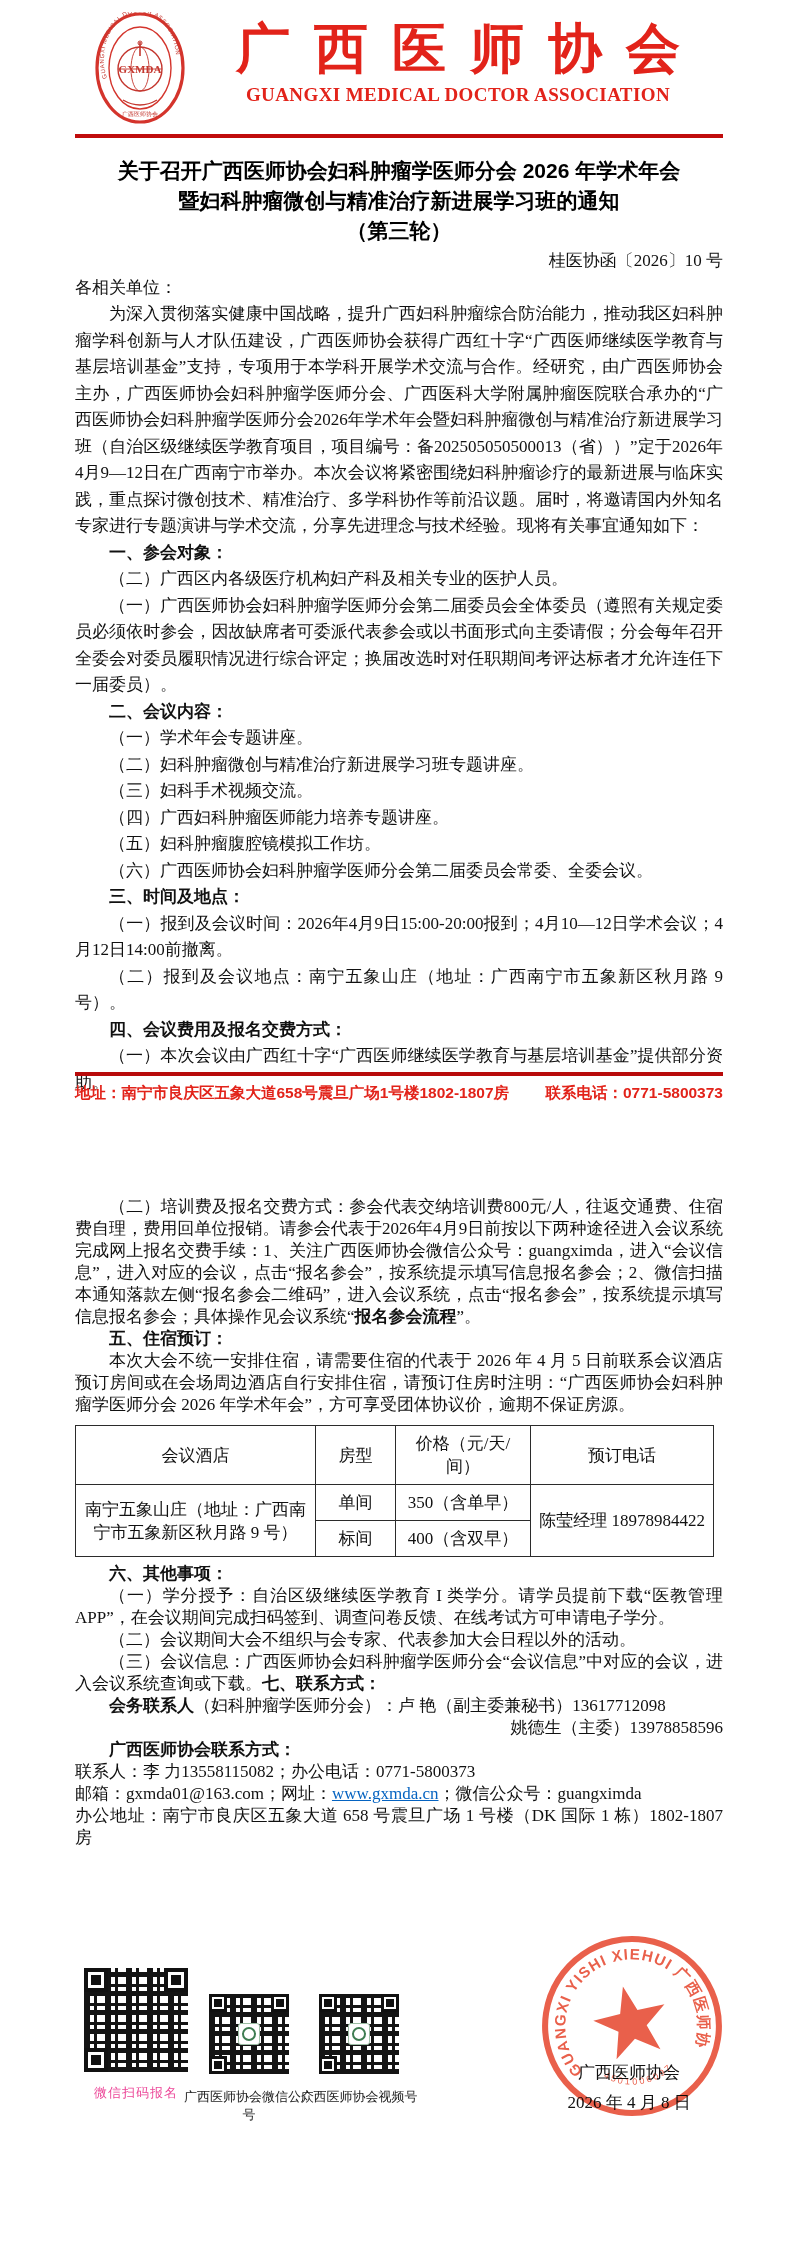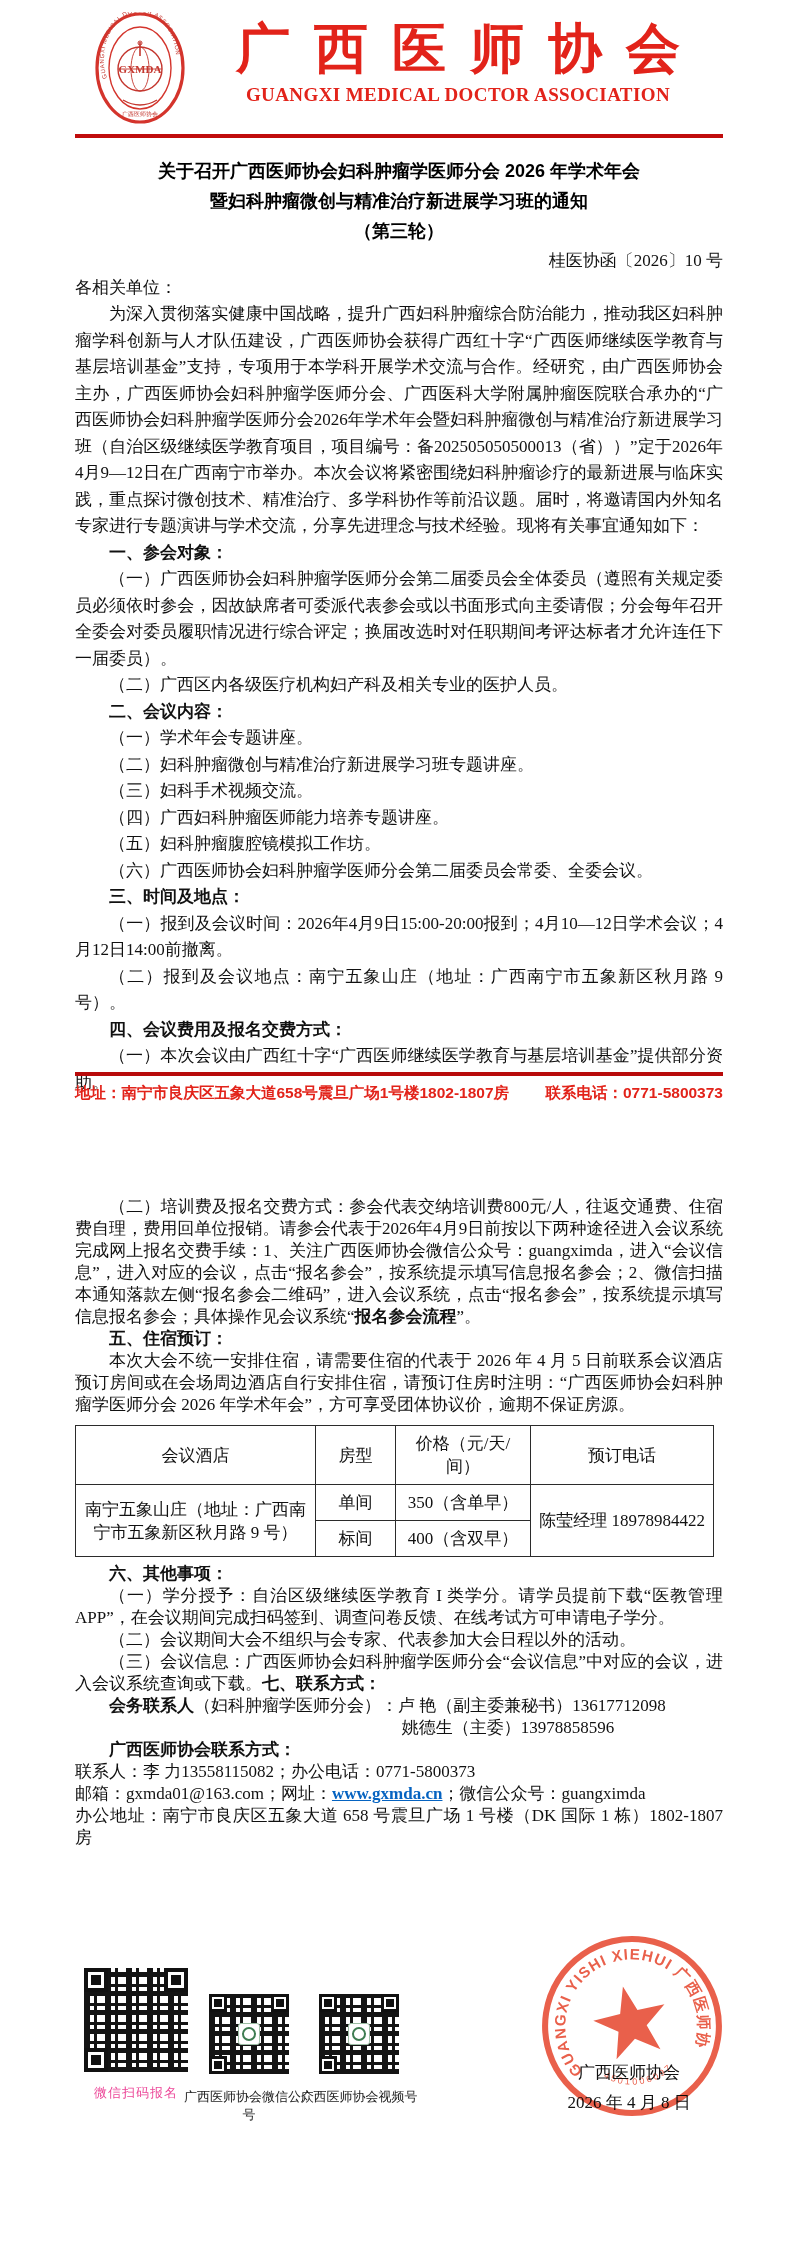--- a/index.html
+++ b/index.html
@@ -7,32 +7,32 @@
         font-family:"Liberation Serif","DejaVu Serif",serif;color:#111;}
   
   .content1{position:absolute;left:75px;width:648px;top:12px;}
   .gx-header{position:relative;height:116px;}
   .logo{position:absolute;left:20px;top:0;width:90px;height:112px;}
   .org-block{position:absolute;left:118px;top:6px;width:530px;text-align:center;}
   .org-cn{font-size:54px;font-weight:bold;color:#e2231a;letter-spacing:24px;line-height:62px;white-space:nowrap;text-indent:24px;}
   .org-en{font-size:19px;font-weight:bold;color:#e2231a;letter-spacing:0.4px;line-height:26px;margin-top:2px;}
   .headline{height:4px;background:#c00c0c;margin-top:6px;}
   .doc-title{margin-top:18px;font-family:"Liberation Sans","DejaVu Sans",sans-serif;
-             font-weight:bold;font-size:18px;line-height:30px;text-align:center;color:#000;}
+             font-weight:bold;font-size:21px;line-height:30px;text-align:center;color:#000;}
   
   .paras1 .para{font-size:17px;line-height:26.5px;}
   .paras2 .para{font-size:17px;line-height:22px;}
   .para{margin:0;text-align:justify;color:#111;}
   .para.docnum{text-align:right;margin-top:2px;}
   .para.plain{}
   .para.indent{text-indent:2em;}
   .para.heading{font-weight:bold;font-family:"Liberation Sans","DejaVu Sans",sans-serif;text-indent:2em;text-align:left;}
-  .para.shift{padding-left:218px;text-align:center;}
+  .para.shift{padding-left:218px;text-align:right;}
   .para .b{font-weight:bold;font-family:"Liberation Sans","DejaVu Sans",sans-serif;}
-  .para .link{color:#0563c1;text-decoration:underline;cursor:pointer;font-weight:bold;}
+  .para .link{color:#0563c1;text-decoration:underline;cursor:pointer;}
   
   .footer1{position:absolute;left:75px;width:648px;top:1072px;}
   .footer1 .line{height:4px;background:#b80b0b;}
   .footer1 .row{display:flex;justify-content:space-between;margin-top:7px;
                 color:#e2231a;font-family:"Liberation Sans","DejaVu Sans",sans-serif;
                 font-weight:bold;font-size:15.5px;line-height:20px;}
   
   .content2{position:absolute;left:75px;width:648px;top:1196px;}
   table.hotel{width:638px;margin:9px auto 6px 0;border-collapse:collapse;table-layout:fixed;}
   table.hotel th,table.hotel td{border:1.6px solid #2b2b2b;font-weight:normal;
@@ -98,22 +98,22 @@
       <div>关于召开广西医师协会妇科肿瘤学医师分会 2026 年学术年会</div>
       <div>暨妇科肿瘤微创与精准治疗新进展学习班的通知</div>
       <div>（第三轮）</div>
     </div>
 
     <div class="paras1">
         <p class="para docnum"><span>桂医协函〔2026〕10 号</span></p>
         <p class="para plain"><span>各相关单位：</span></p>
         <p class="para indent"><span>为深入贯彻落实健康中国战略，提升广西妇科肿瘤综合防治能力，推动我区妇科肿瘤学科创新与人才队伍建设，广西医师协会获得广西红十字“广西医师继续医学教育与基层培训基金”支持，专项用于本学科开展学术交流与合作。经研究，由广西医师协会主办，广西医师协会妇科肿瘤学医师分会、广西医科大学附属肿瘤医院联合承办的“广西医师协会妇科肿瘤学医师分会2026年学术年会暨妇科肿瘤微创与精准治疗新进展学习班（自治区级继续医学教育项目，项目编号：备202505050500013（省））”定于2026年4月9—12日在广西南宁市举办。本次会议将紧密围绕妇科肿瘤诊疗的最新进展与临床实践，重点探讨微创技术、精准治疗、多学科协作等前沿议题。届时，将邀请国内外知名专家进行专题演讲与学术交流，分享先进理念与技术经验。现将有关事宜通知如下：</span></p>
         <p class="para heading"><span>一、参会对象：</span></p>
+        <p class="para indent"><span>（二）广西区内各级医疗机构妇产科及相关专业的医护人员。</span></p>
         <p class="para indent"><span>（一）广西医师协会妇科肿瘤学医师分会第二届委员会全体委员（遵照有关规定委员必须依时参会，因故缺席者可委派代表参会或以书面形式向主委请假；分会每年召开全委会对委员履职情况进行综合评定；换届改选时对任职期间考评达标者才允许连任下一届委员）。</span></p>
-        <p class="para indent"><span>（二）广西区内各级医疗机构妇产科及相关专业的医护人员。</span></p>
         <p class="para heading"><span>二、会议内容：</span></p>
         <p class="para indent"><span>（一）学术年会专题讲座。</span></p>
         <p class="para indent"><span>（二）妇科肿瘤微创与精准治疗新进展学习班专题讲座。</span></p>
         <p class="para indent"><span>（三）妇科手术视频交流。</span></p>
         <p class="para indent"><span>（四）广西妇科肿瘤医师能力培养专题讲座。</span></p>
         <p class="para indent"><span>（五）妇科肿瘤腹腔镜模拟工作坊。</span></p>
         <p class="para indent"><span>（六）广西医师协会妇科肿瘤学医师分会第二届委员会常委、全委会议。</span></p>
         <p class="para heading"><span>三、时间及地点：</span></p>
         <p class="para indent"><span>（一）报到及会议时间：2026年4月9日15:00-20:00报到；4月10—12日学术会议；4月12日14:00前撤离。</span></p>
         <p class="para indent"><span>（二）报到及会议地点：南宁五象山庄（地址：广西南宁市五象新区秋月路 9 号）。</span></p>

